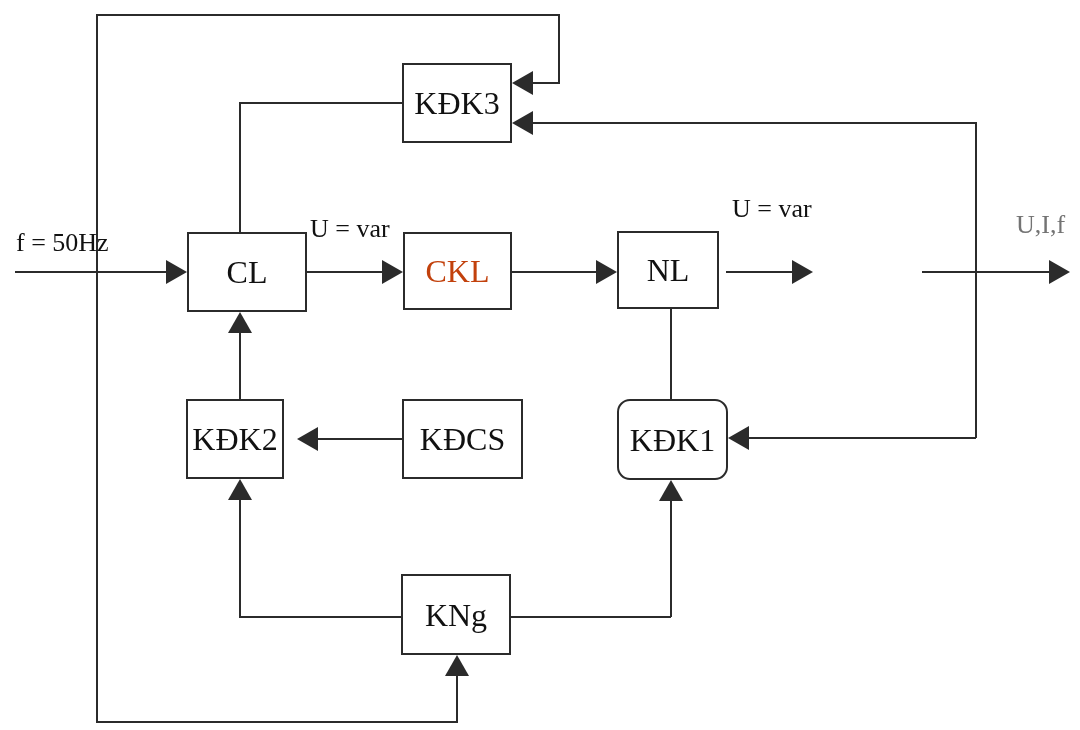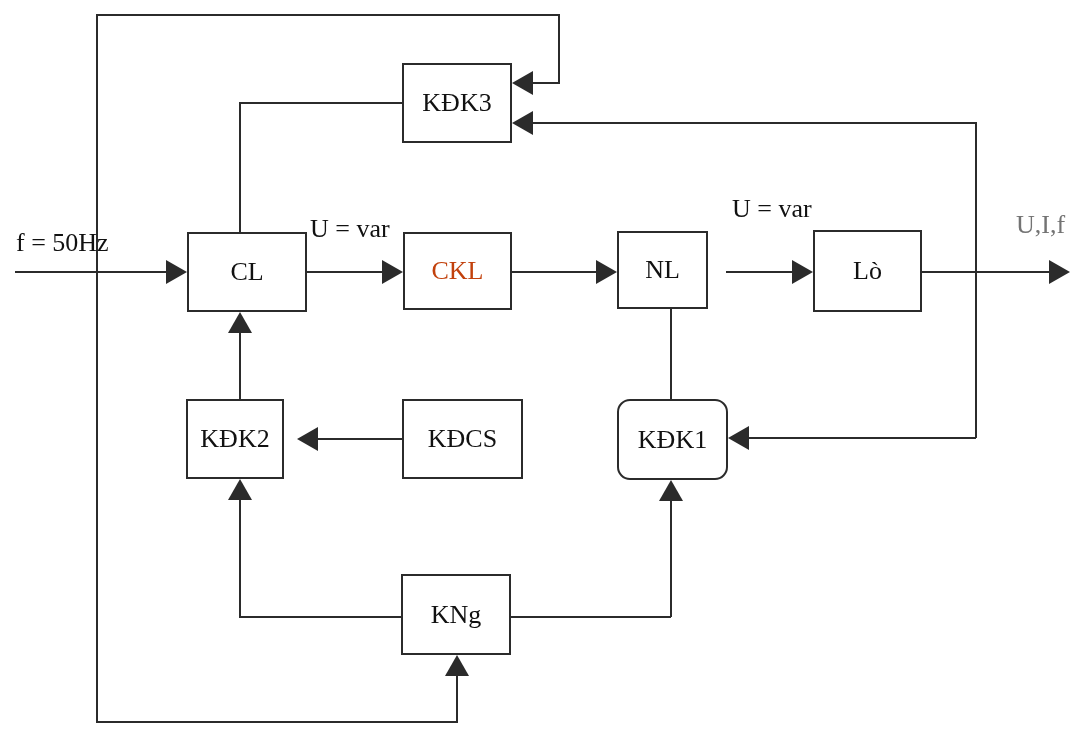--- a/index.html
+++ b/index.html
@@ -4,21 +4,21 @@
 <style>
   html,body{margin:0;padding:0;background:#ffffff;}
   #canvas{
     position:relative;width:1080px;height:730px;background:#ffffff;
     font-family:"Liberation Serif", serif;overflow:hidden;
   }
   .box{
     position:absolute;box-sizing:border-box;background:#ffffff;
     border:2px solid #2b2b2b;display:flex;align-items:center;justify-content:center;
   }
-  .box span{font-size:26px;color:#111111;line-height:1;white-space:nowrap;}
+  .box span{font-size:32px;color:#111111;line-height:1;white-space:nowrap;}
   .flabel{position:absolute;font-size:26px;color:#111111;line-height:1.1;white-space:nowrap;}
   .seg{position:absolute;background:#2b2b2b;}
   .arrow{position:absolute;width:0;height:0;}
 </style>
 </head>
 <body>
 
 <div id="canvas" style="background: rgb(255, 255, 255);">
     <div class="seg" style="left: 15px; top: 271px; width: 152px; height: 2px; background: rgb(43, 43, 43);"></div>
     <div class="seg" style="left: 297px; top: 271px; width: 86px; height: 2px; background: rgb(43, 43, 43);"></div>
@@ -58,25 +58,22 @@
     <div class="arrow" style="left: 445px; top: 655px; border-left: 12px solid transparent; border-right: 12px solid transparent; border-bottom: 21px solid rgb(43, 43, 43);"></div>
     <div class="box" style="left: 402px; top: 63px; width: 110px; height: 80px; border-color: rgb(43, 43, 43);">
       <span style="color: rgb(17, 17, 17);">KĐK3</span>
     </div>
     <div class="box" style="left: 187px; top: 232px; width: 120px; height: 80px; border-color: rgb(43, 43, 43);">
       <span style="color: rgb(17, 17, 17);">CL</span>
     </div>
     <div class="box" style="left: 403px; top: 232px; width: 109px; height: 78px; border-color: rgb(43, 43, 43);">
       <span style="color: #c2410c;">CKL</span>
     </div>
-    <div class="box" style="left: 617px; top: 231px; width: 91px; height: 78px; border-color: rgb(43, 43, 43);">
+    <div class="box" style="left: 617px; top: 231px; width: 102px; height: 78px; border-color: rgb(43, 43, 43);">
       <span style="color: rgb(17, 17, 17);">NL</span>
-    </div>
-    <div class="box" style="left: 813px; top: 230px; width: 109px; height: 82px; border-color: rgb(43, 43, 43);">
-      <span style="color: rgb(17, 17, 17);">Lò</span>
     </div>
     <div class="box" style="left: 186px; top: 399px; width: 98px; height: 80px; border-color: rgb(43, 43, 43);">
       <span style="color: rgb(17, 17, 17);">KĐK2</span>
     </div>
     <div class="box" style="left: 402px; top: 399px; width: 121px; height: 80px; border-color: rgb(43, 43, 43);">
       <span style="color: rgb(17, 17, 17);">KĐCS</span>
     </div>
     <div class="box" style="left: 617px; top: 399px; width: 111px; height: 81px; border-color: rgb(43, 43, 43); border-radius: 13px;">
       <span style="color: rgb(17, 17, 17);">KĐK1</span>
     </div>

